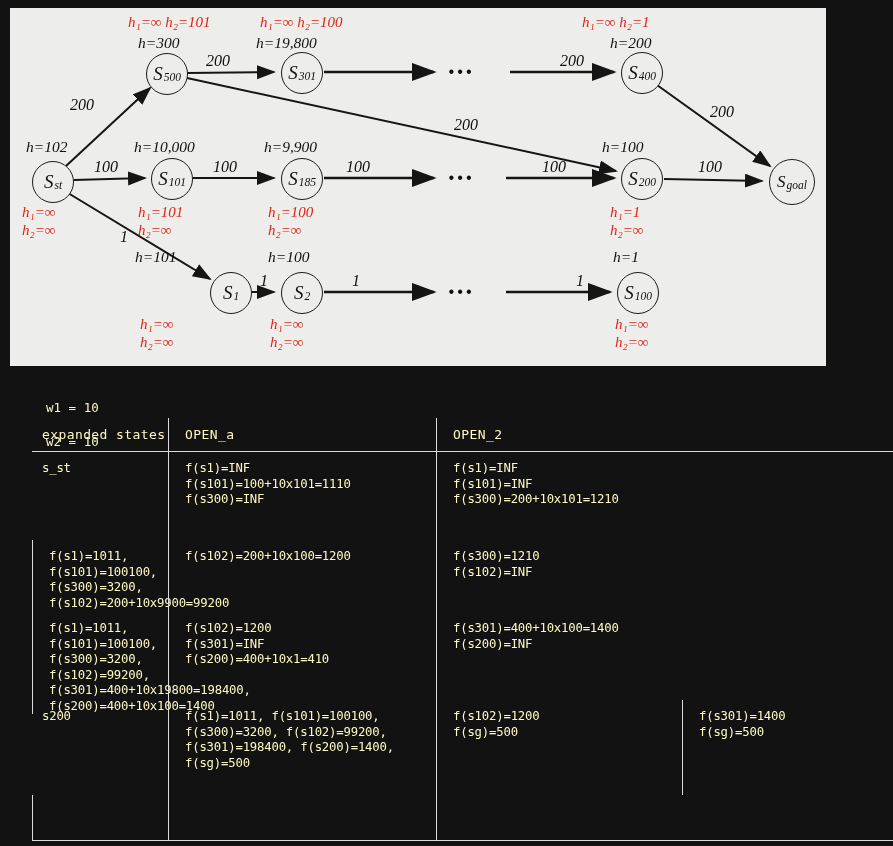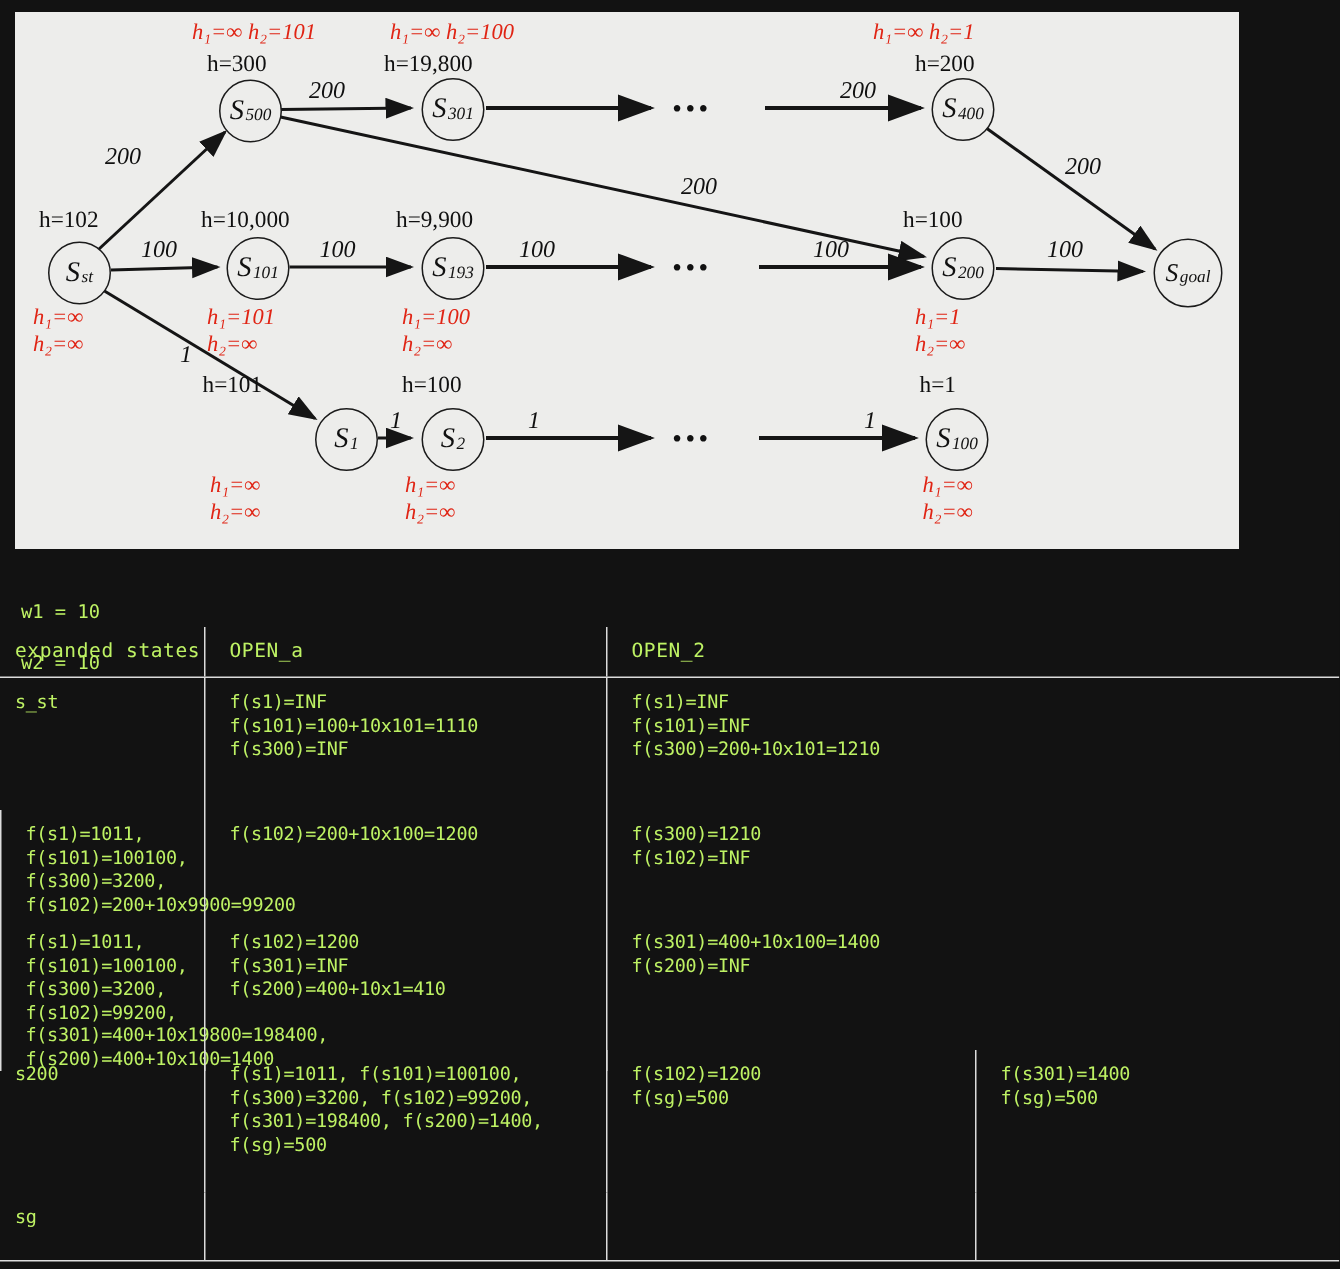--- a/index.html
+++ b/index.html
@@ -6,26 +6,26 @@
   .page{position:relative;width:893px;height:846px;background:#121212;overflow:hidden;
         font-family:"Liberation Serif",serif;}
   
   .panel{position:absolute;left:10px;top:8px;width:816px;height:358px;background:#ededeb;}
   .edges{position:absolute;left:0;top:0;width:816px;height:358px;}
   .node{position:absolute;width:40px;height:40px;border:1.7px solid #1b1b1b;border-radius:50%;
         background:#ededeb;display:flex;align-items:center;justify-content:center;
         font-style:italic;font-size:19px;color:#111;z-index:3;}
   .node sub{font-size:11.5px;line-height:1;margin-left:1px;transform:translateY(4px);}
   .node.big{width:44px;height:44px;font-size:17px;}
-  .hlab{position:absolute;font-size:15.5px;color:#101010;white-space:nowrap;z-index:2;}
+  .hlab{position:absolute;font-style:italic;font-size:15.5px;color:#101010;white-space:nowrap;z-index:2;}
   .rlab{position:absolute;font-style:italic;font-size:15px;color:#e02414;white-space:nowrap;z-index:2;}
   .elab{position:absolute;font-style:italic;font-size:16px;color:#101010;white-space:nowrap;z-index:2;}
   .dots{position:absolute;font-weight:bold;font-size:27px;letter-spacing:2px;color:#111;z-index:2;}
   
-  .hw{font-family:"DejaVu Sans Mono",monospace;color:#bef264;}
+  .hw{font-family:"DejaVu Sans Mono",monospace;color:#fef9c3;margin-left:32px;}
   .wlabels{position:absolute;left:14px;top:382px;font-size:12.5px;line-height:17px;white-space:pre-line;}
   .ttable{position:absolute;left:0;top:418px;width:893px;border-bottom:1.5px solid #dcdcdc;}
   .thead,.trow{display:grid;grid-template-columns:136px 268px 246px 1fr;}
   .thead{height:34px;border-bottom:1.5px solid #dcdcdc;box-sizing:border-box;}
   .th{font-size:13px;letter-spacing:.4px;padding-top:9px;}
   .td{font-size:12.3px;line-height:15.5px;white-space:pre-line;padding-top:9px;letter-spacing:-.2px;}
   .c1{padding-left:10px;}
   .c2,.c3,.c4{border-left:1.5px solid #dcdcdc;padding-left:16px;box-sizing:border-box;}
 </style>
 </head>
@@ -75,21 +75,21 @@
     <div class="node" style="left:22px;top:153px">
         <span>S</span>
         <sub>st</sub>
       </div>
     <div class="node" style="left:141px;top:150px">
         <span>S</span>
         <sub>101</sub>
       </div>
     <div class="node" style="left:271px;top:150px">
         <span>S</span>
-        <sub>193</sub>
+        <sub>185</sub>
       </div>
     <div class="node" style="left:611px;top:150px">
         <span>S</span>
         <sub>200</sub>
       </div>
     <div class="node big" style="left:759px;top:151px">
         <span>S</span>
         <sub>goal</sub>
       </div>
     <div class="node" style="left:200px;top:264px">
@@ -198,20 +198,19 @@
       <div class="td c2">f(s1)=1011, f(s101)=100100,
 f(s300)=3200, f(s102)=99200,
 f(s301)=198400, f(s200)=1400,
 f(sg)=500</div>
       <div class="td c3">f(s102)=1200
 f(sg)=500</div>
       <div class="td c4">f(s301)=1400
 f(sg)=500</div>
     </div>
     <div class="trow" style="height:45px">
-      <div class="td c1">sg</div>
       <div class="td c2"></div>
       <div class="td c3"></div>
       <div class="td c4"></div>
     </div>
   </div>
 
 </div>
 
 </body></html>

